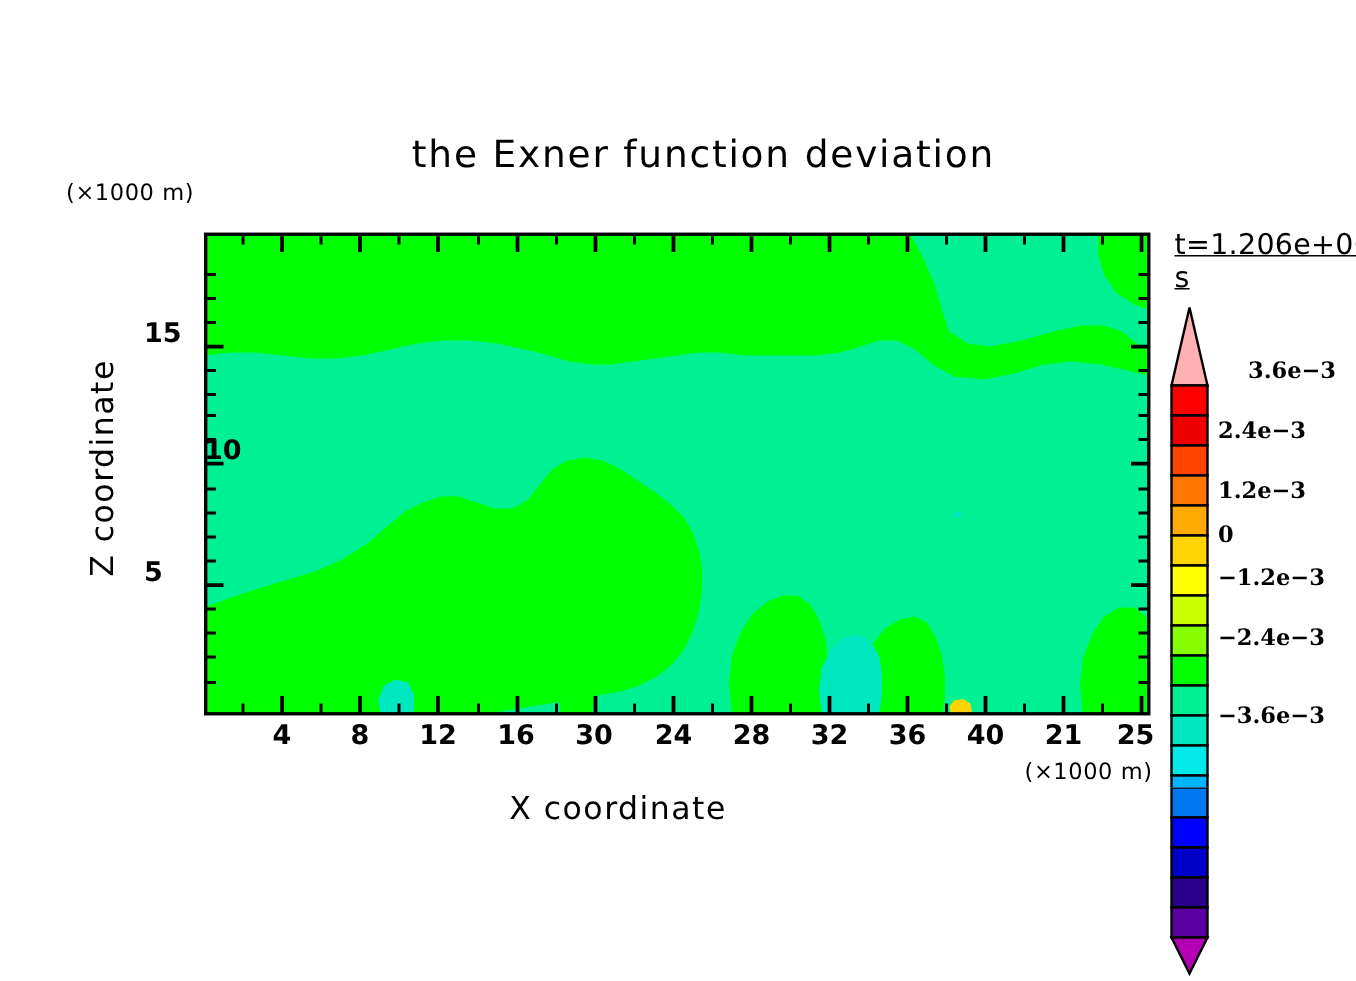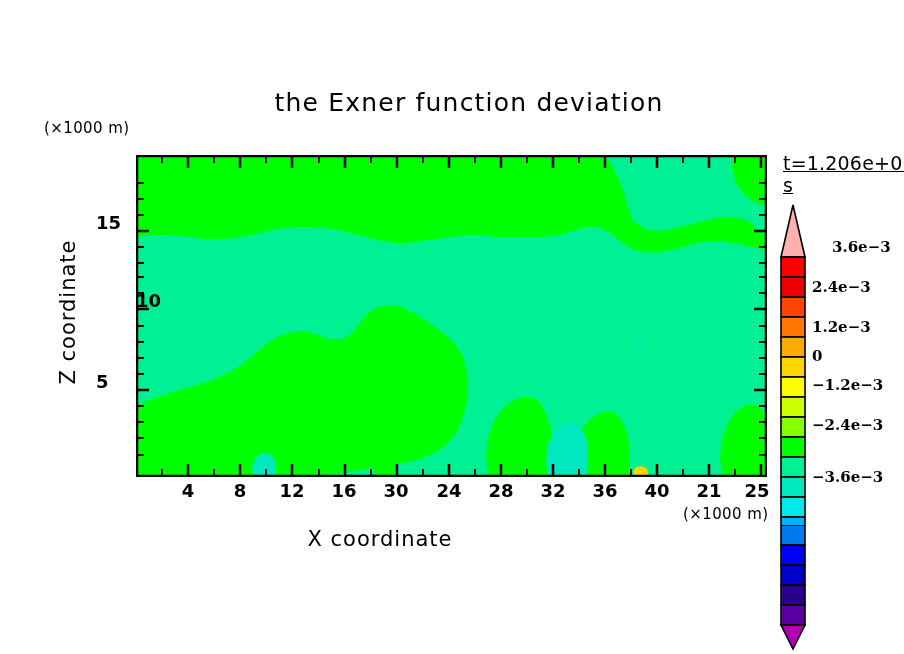--- a/index.html
+++ b/index.html
@@ -18,21 +18,21 @@
   .unit-bottom{
     position:absolute;left:683px;top:505px;
     font-family:"DejaVu Sans",sans-serif;font-size:15px;letter-spacing:.4px;
   }
   .time-stamp{
     position:absolute;left:783px;top:152px;
     font-family:"DejaVu Sans",sans-serif;font-size:19px;letter-spacing:.2px;text-decoration:underline;
   }
   .xaxis-title{
     position:absolute;left:0;top:527px;width:760px;text-align:center;
-    font-family:"DejaVu Sans",sans-serif;font-size:21px;letter-spacing:1px;
+    font-family:"DejaVu Sans",sans-serif;font-size:21px;letter-spacing:1px;padding-left:32px;
   }
   .yaxis-title{
     position:absolute;left:-42px;top:300px;width:220px;text-align:center;
     transform:rotate(-90deg);transform-origin:center center;
     font-family:"DejaVu Sans",sans-serif;font-size:21px;letter-spacing:1px;
   }
 
   #plot-frame{position:absolute;left:136px;top:155px;}
   #colorbar{position:absolute;left:778px;top:203px;}
 

